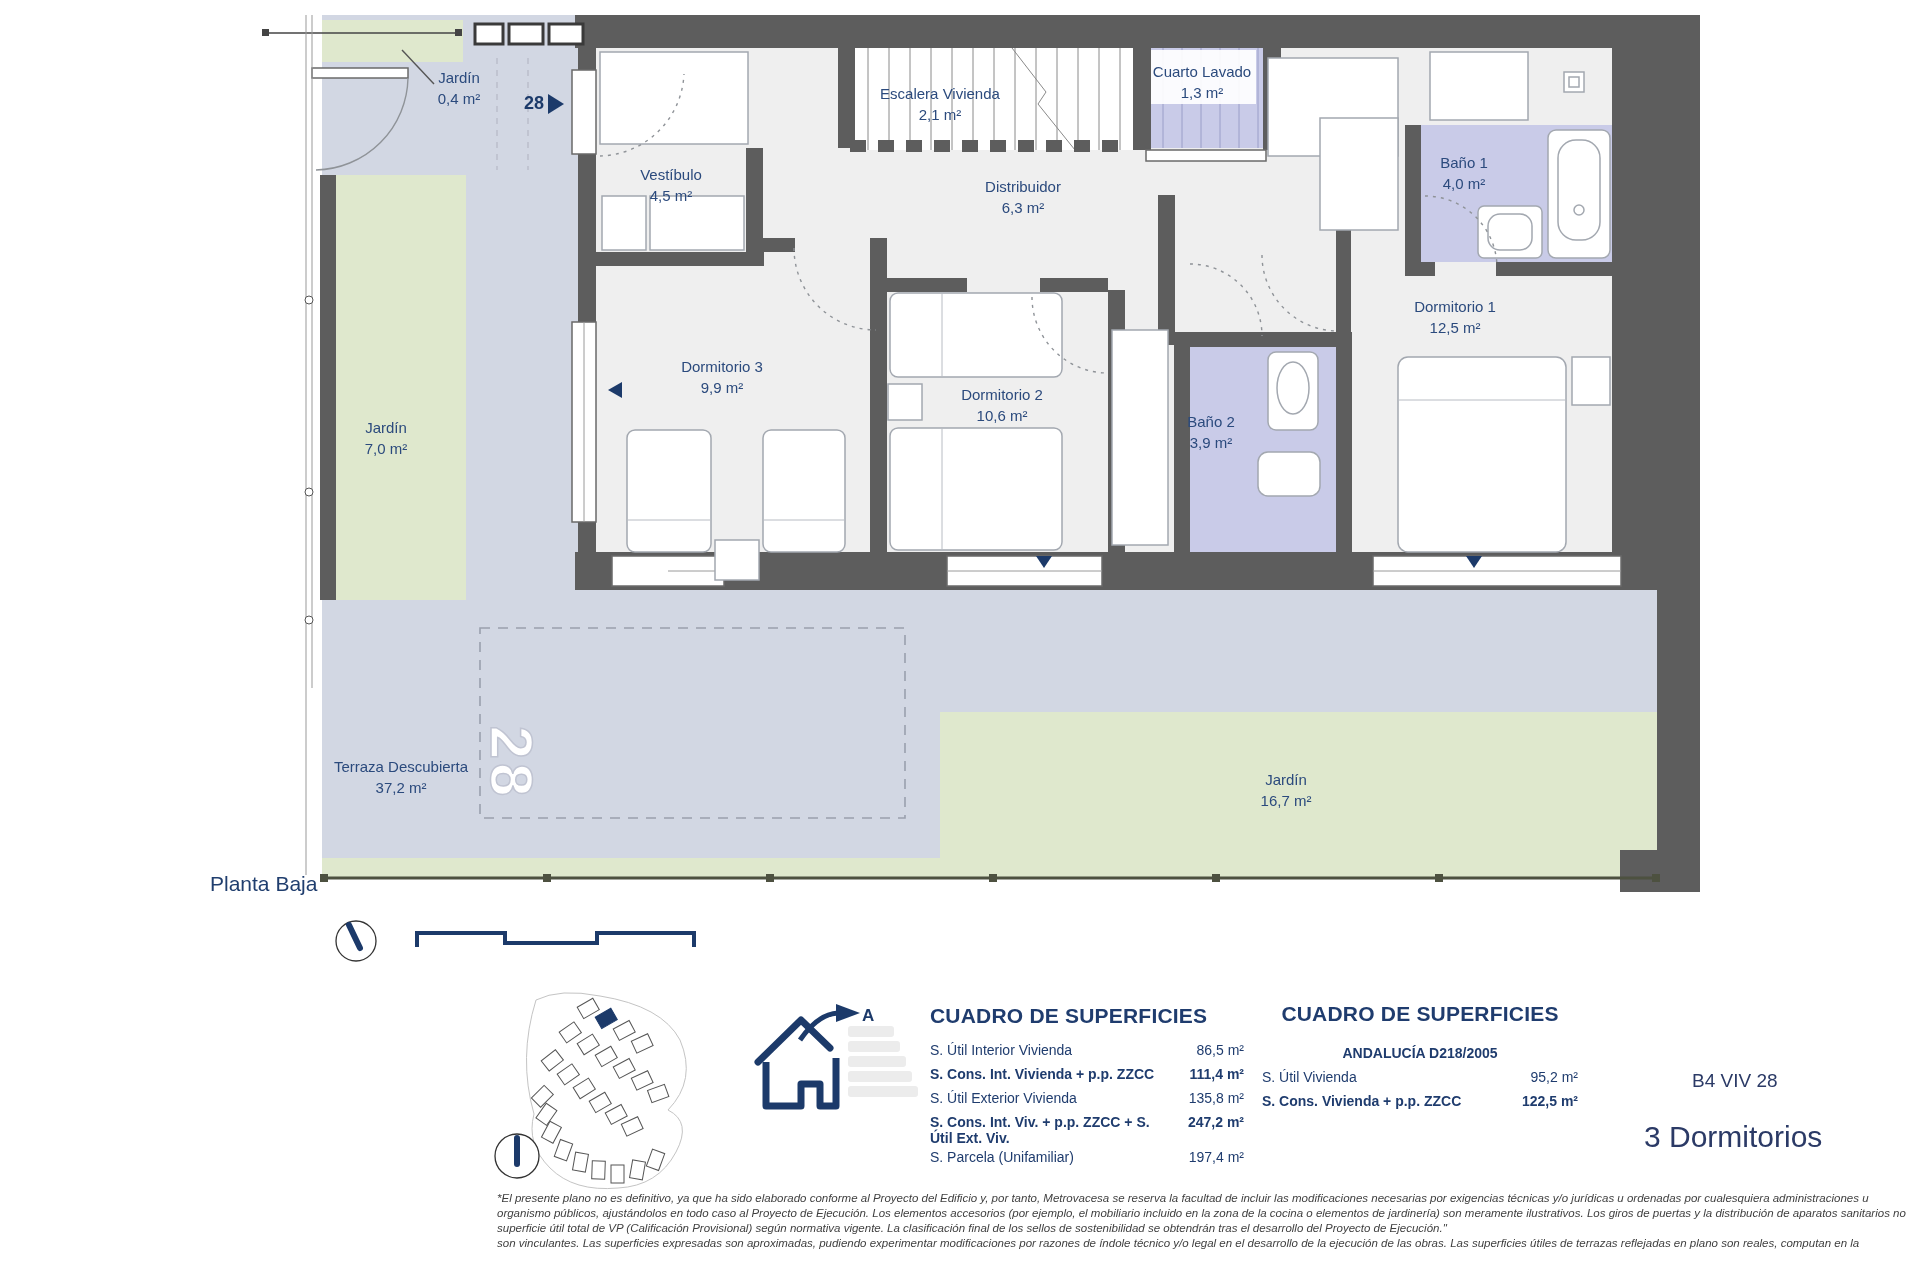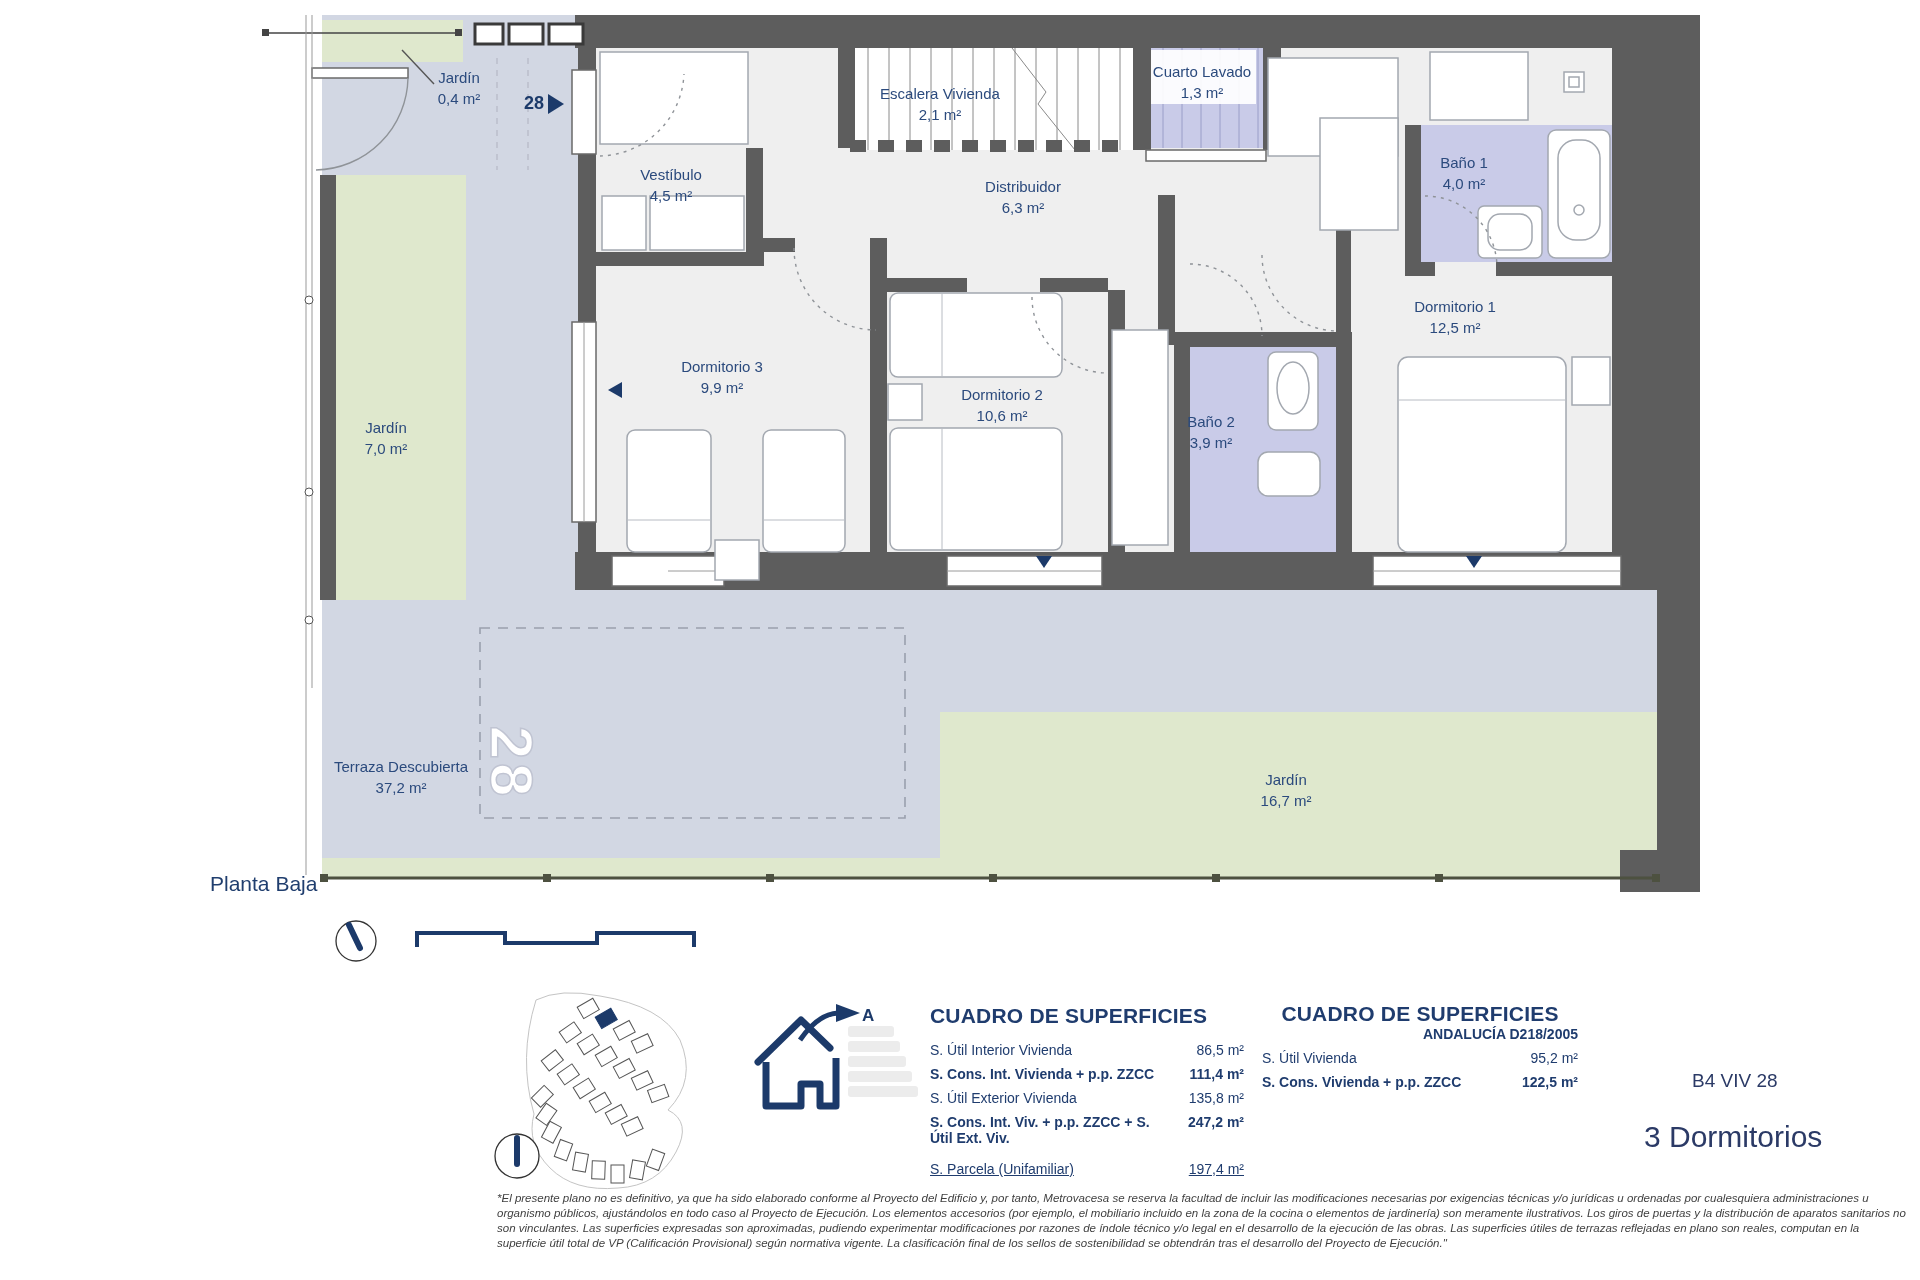--- a/index.html
+++ b/index.html
@@ -29,21 +29,21 @@
   }
   .floor-label{
     position:absolute;left:166px;top:872px;color:#203e6e;font-size:21px;z-index:5;margin-left:44px;
   }
   .energy-a{
     position:absolute;left:862px;top:1006px;color:#1c3a6a;font-size:17px;font-weight:bold;z-index:5;
   }
   .table1{position:absolute;left:930px;top:1004px;width:314px;color:#1f3c6e;z-index:5;}
   .table2{position:absolute;left:1262px;top:1002px;width:316px;color:#1f3c6e;z-index:5;}
   .tbl-title{font-size:21px;font-weight:bold;letter-spacing:0.2px;}
-  .tbl-sub{font-size:14px;font-weight:bold;text-align:right;margin-top:0;}
+  .tbl-sub{font-size:14px;font-weight:bold;text-align:center;margin-top:19px;}
   .t2-title{text-align:center;}
   .trow{display:flex;justify-content:space-between;font-size:14px;margin-top:8px;line-height:16px;}
   .trow .lbl{max-width:238px;}
   .trow.b{font-weight:bold;}
   .tnote{font-size:12px;line-height:15px;margin-top:6px;}
   .unit-code{position:absolute;left:1692px;top:1070px;color:#2b3a66;font-size:19px;z-index:5;}
   .unit-type{position:absolute;left:1644px;top:1120px;color:#2b3a66;font-size:30px;font-weight:500;z-index:5;}
   .disclaimer{
     position:absolute;left:497px;top:1191px;width:1400px;color:#3f3f3f;
     font-size:11.5px;line-height:15px;font-style:italic;z-index:5;
@@ -380,21 +380,21 @@
       <span class="val">111,4 m²</span>
     </div>
     <div class="trow">
       <span class="lbl">S. Útil Exterior Vivienda</span>
       <span class="val">135,8 m²</span>
     </div>
     <div class="trow b">
       <span class="lbl">S. Cons. Int. Viv. + p.p. ZZCC + S. Útil Ext. Viv.</span>
       <span class="val">247,2 m²</span>
     </div>
-    <div class="trow" style="margin-top:15px;text-decoration:underline;">
+    <div class="trow" style="margin-top:3px;">
       <span class="lbl">S. Parcela (Unifamiliar)</span>
       <span class="val">197,4 m²</span>
     </div>
   </div>
 
   <div class="table2">
     <div class="tbl-title t2-title">CUADRO DE SUPERFICIES</div>
     <div class="tbl-sub">ANDALUCÍA D218/2005</div>
     <div class="trow">
       <span class="lbl">S. Útil Vivienda</span>
@@ -405,17 +405,17 @@
       <span class="val">122,5 m²</span>
     </div>
   </div>
 
   <div class="unit-code">B4 VIV 28</div>
   <div class="unit-type">3 Dormitorios</div>
 
   <div class="disclaimer">
     <div>*El presente plano no es definitivo, ya que ha sido elaborado conforme al Proyecto del Edificio y, por tanto, Metrovacesa se reserva la facultad de incluir las modificaciones necesarias por exigencias técnicas y/o jurídicas u ordenadas por cualesquiera administraciones u</div>
     <div>organismo públicos, ajustándolos en todo caso al Proyecto de Ejecución. Los elementos accesorios (por ejemplo, el mobiliario incluido en la zona de la cocina o elementos de jardinería) son meramente ilustrativos. Los giros de puertas y la distribución de aparatos sanitarios no</div>
+    <div>superficie útil total de VP (Calificación Provisional) según normativa vigente. La clasificación final de los sellos de sostenibilidad se obtendrán tras el desarrollo del Proyecto de Ejecución."</div>
     <div>son vinculantes. Las superficies expresadas son aproximadas, pudiendo experimentar modificaciones por razones de índole técnico y/o legal en el desarrollo de la ejecución de las obras. Las superficies útiles de terrazas reflejadas en plano son reales, computan en la</div>
-    <div>superficie útil total de VP (Calificación Provisional) según normativa vigente. La clasificación final de los sellos de sostenibilidad se obtendrán tras el desarrollo del Proyecto de Ejecución."</div>
   </div>
 
 </div>
 
 </body></html>

